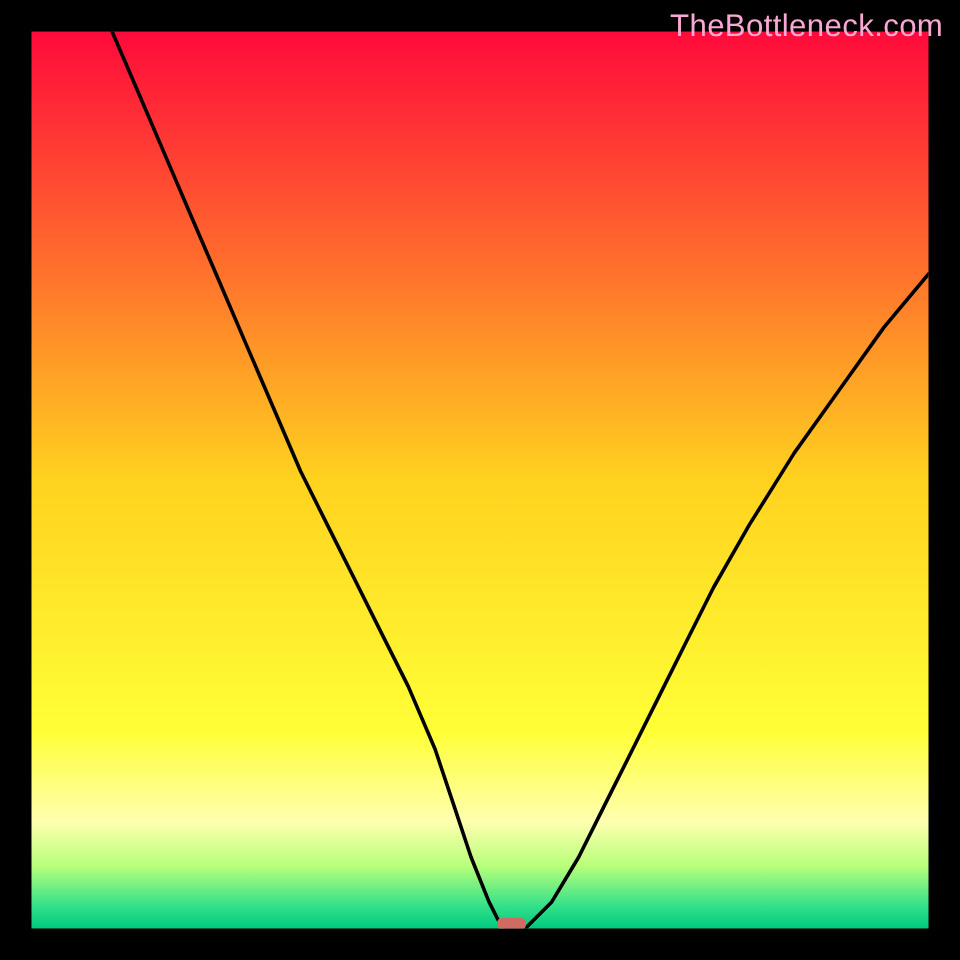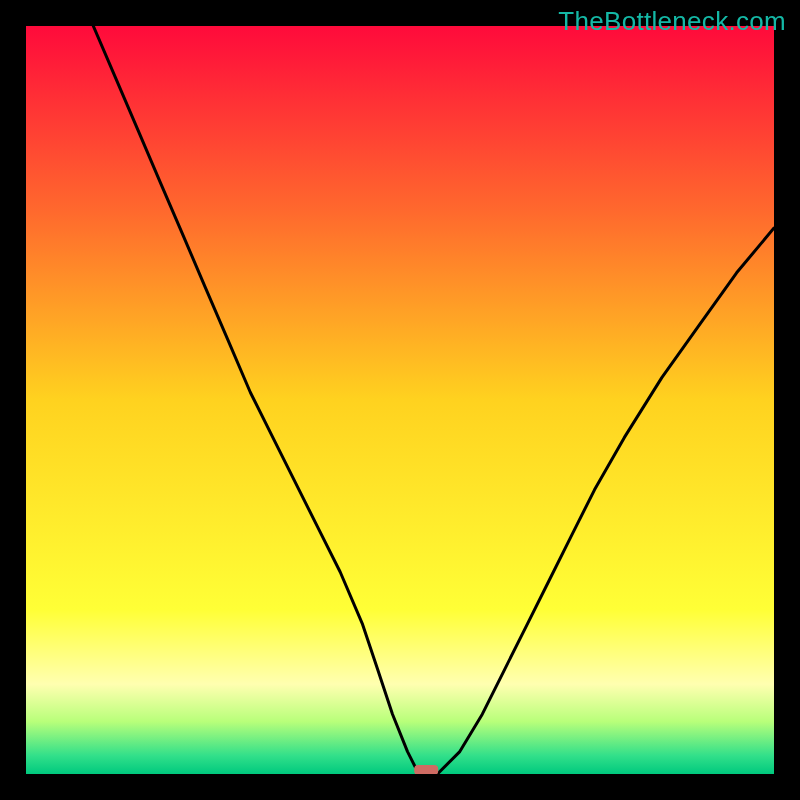--- a/index.html
+++ b/index.html
@@ -8,21 +8,21 @@
     width: 800px;
     height: 800px;
     background: #000;
     position: relative;
     font-family: Arial, Helvetica, sans-serif;
   }
   .watermark {
     position: absolute;
     top: 6px;
     right: 14px;
-    color: #14b8a6;
+    color: #f9a8d4;
     font-size: 26px;
     font-weight: 400;
     z-index: 5;
     letter-spacing: 0.3px;
   }
   .plot-area {
     position: absolute;
     left: 26px;
     top: 26px;
     width: 748px;

